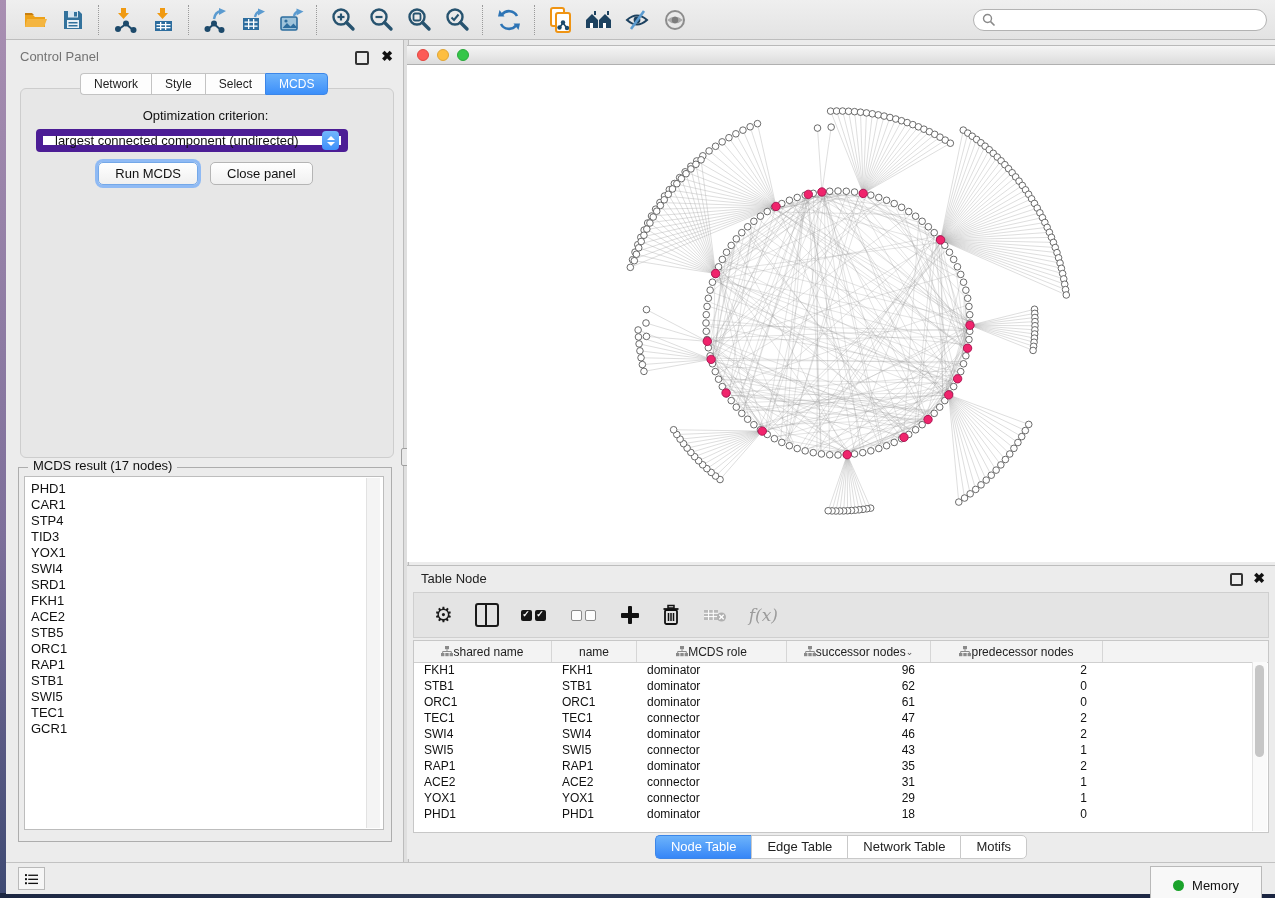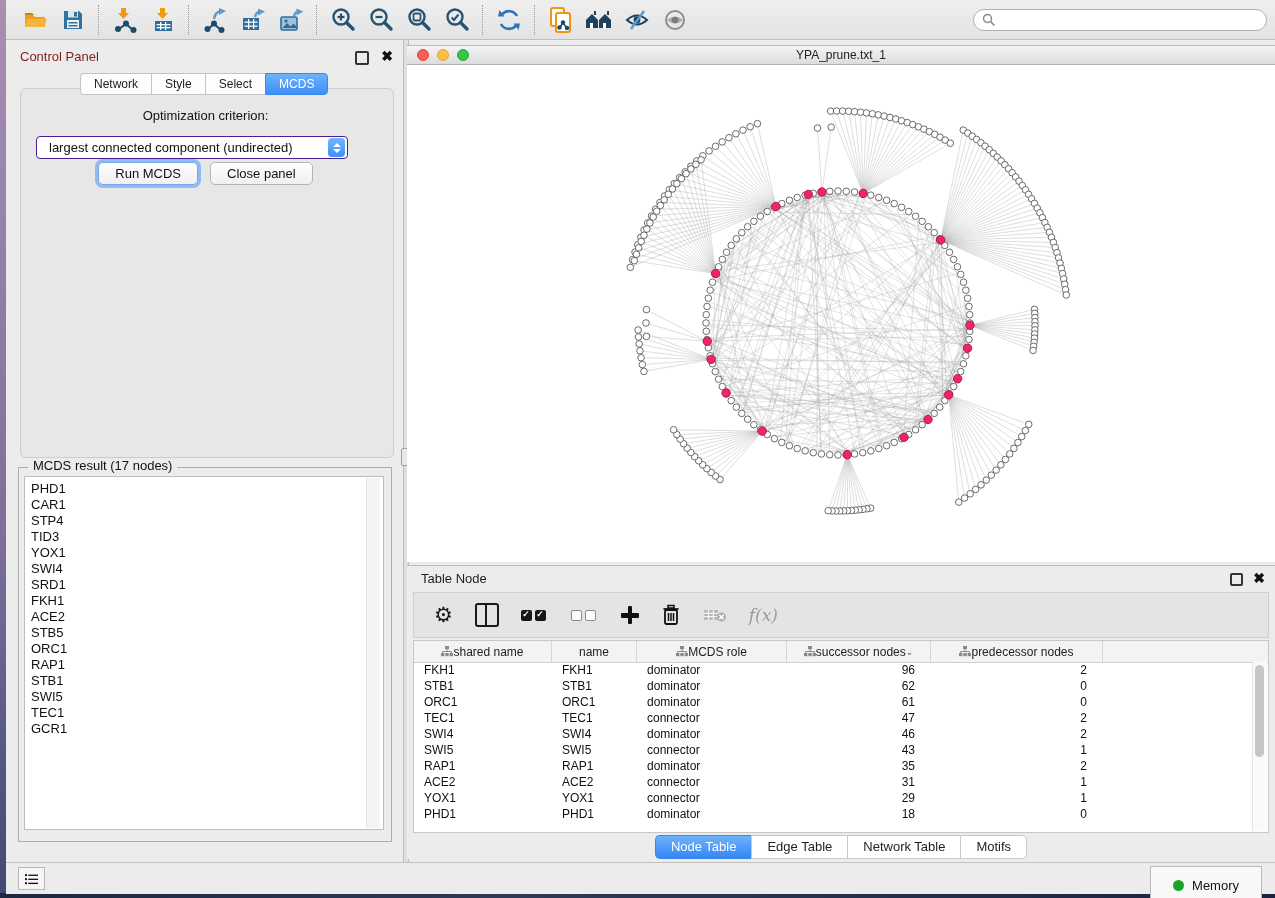--- a/index.html
+++ b/index.html
@@ -14,31 +14,31 @@
   .tb-sep{width:1px;height:30px;border-left:1px dotted #9a9a9a;margin:0 6px;}
   .search-wrap{position:absolute;right:8px;top:9px;width:294px;height:22px;background:#fff;border:1px solid #b3b3b3;border-radius:11px;display:flex;align-items:center;padding-left:8px;box-sizing:border-box;}
   .search-wrap input{border:none;outline:none;flex:1;height:18px;font-size:12px;background:transparent;}
 
   
   .workspace{position:absolute;left:0;top:40px;width:100%;height:822px;}
 
   
   .control-panel{position:absolute;left:0;top:0;width:399px;height:822px;background:#ececec;}
   .cp-header{position:absolute;left:0;top:5px;width:100%;height:24px;}
-  .cp-title{position:absolute;left:14px;top:4px;font-size:13px;color:#7f1d1d;}
+  .cp-title{position:absolute;left:14px;top:4px;font-size:13px;color:#737373;}
   .cp-float{position:absolute;right:36px;top:6px;width:10px;height:10px;border:2px solid #333;border-radius:2px;}
   .cp-close{position:absolute;right:12px;top:3px;font-size:14px;font-weight:bold;color:#111;}
   .cp-tabs{position:absolute;left:74px;top:33px;display:flex;z-index:2;}
   .cp-tab{height:20px;padding:0 13px;font-size:12px;line-height:20px;background:#fdfdfd;border:1px solid #c3c3c3;border-right:none;color:#222;}
   .cp-tab:first-child{border-radius:4px 0 0 4px;}
   .cp-tab:last-child{border-radius:0 4px 4px 0;border-right:1px solid #c3c3c3;}
   .cp-tab.active{background:linear-gradient(#6db3fb,#3c8ffa);color:#fff;border-color:#3c86e8;}
   .cp-form{position:absolute;left:14px;top:48px;width:372px;height:368px;background:#e7e7e7;border:1px solid #cdcdcd;border-radius:6px;}
   .opt-label{position:absolute;left:0;top:68px;width:100%;text-align:center;font-size:13px;color:#111;}
-  .opt-select{position:absolute;left:30px;top:96px;width:312px;height:23px;background:#fff;border:1px solid #4c1d95;border-radius:4px;display:flex;align-items:center;box-sizing:border-box;}
+  .opt-select{position:absolute;left:30px;top:89px;width:312px;height:23px;background:#fff;border:7px solid #4c1d95;border-radius:4px;display:flex;align-items:center;box-sizing:border-box;}
   .opt-select .sel-text{flex:1;font-size:13px;padding-left:12px;color:#111;white-space:nowrap;}
   .stepper{width:17px;height:19px;margin-right:2px;background:linear-gradient(#72b6fc,#3e90fa);border-radius:4px;display:flex;flex-direction:column;align-items:center;justify-content:center;gap:2px;}
   .stepper i{display:block;width:0;height:0;border-left:4px solid transparent;border-right:4px solid transparent;}
   .stepper .up{border-bottom:4px solid #fff;}
   .stepper .dn{border-top:4px solid #fff;}
   .btn-row{position:absolute;left:0;top:122px;width:100%;display:flex;justify-content:center;gap:12px;}
   .mac-btn{height:23px;padding:0 16px;background:linear-gradient(#fff,#f0f0f0);border:1px solid #b5b5b5;border-radius:5px;font-size:13px;color:#111;}
   .mac-btn.focus{box-shadow:0 0 0 3px rgba(95,162,250,.65);border-color:#74a8e8;}
 
   .cp-result{position:absolute;left:12px;top:420px;width:374px;height:382px;}
@@ -328,21 +328,20 @@
           <div class="handle"></div>
         </div>
 
       <div class="network-window">
         <div class="nw-titlebar">
           <div class="lights">
             <div class="light red"></div>
             <div class="light yellow"></div>
             <div class="light green"></div>
           </div>
-          <div class="nw-title">YPA_prune.txt_1</div>
         </div>
         <div class="nw-canvas">
           <svg id="net-svg" width="866" height="497">
               <line x1="559.9726582442659" y1="260.65582857274023" x2="330.63871202589604" y2="176.95302673030307" stroke="#9a9a9a" stroke-width="0.7" stroke-opacity="0.38"></line>
               <line x1="545.8326717148086" y1="316.7746331918711" x2="305.6637818736237" y2="227.47406961651433" stroke="#9a9a9a" stroke-width="0.7" stroke-opacity="0.38"></line>
               <line x1="402.38299375658227" y1="132.2142020987099" x2="330.4444842214776" y2="177.1941323509528" stroke="#9a9a9a" stroke-width="0.7" stroke-opacity="0.38"></line>
               <line x1="307.07182471095484" y1="293.8163003327773" x2="502.51393431819156" y2="150.63726345545496" stroke="#9a9a9a" stroke-width="0.7" stroke-opacity="0.38"></line>
               <line x1="306.3831966806698" y1="291.34145063537835" x2="377.19803837599034" y2="140.75517527238742" stroke="#9a9a9a" stroke-width="0.7" stroke-opacity="0.38"></line>
               <line x1="410.97805057508657" y1="130.5632645536374" x2="409.93474868132563" y2="385.2684375125313" stroke="#9a9a9a" stroke-width="0.7" stroke-opacity="0.38"></line>
               <line x1="303.49733328577616" y1="277.59770345631244" x2="318.9501820283973" y2="194.07943763912346" stroke="#9a9a9a" stroke-width="0.7" stroke-opacity="0.38"></line>

